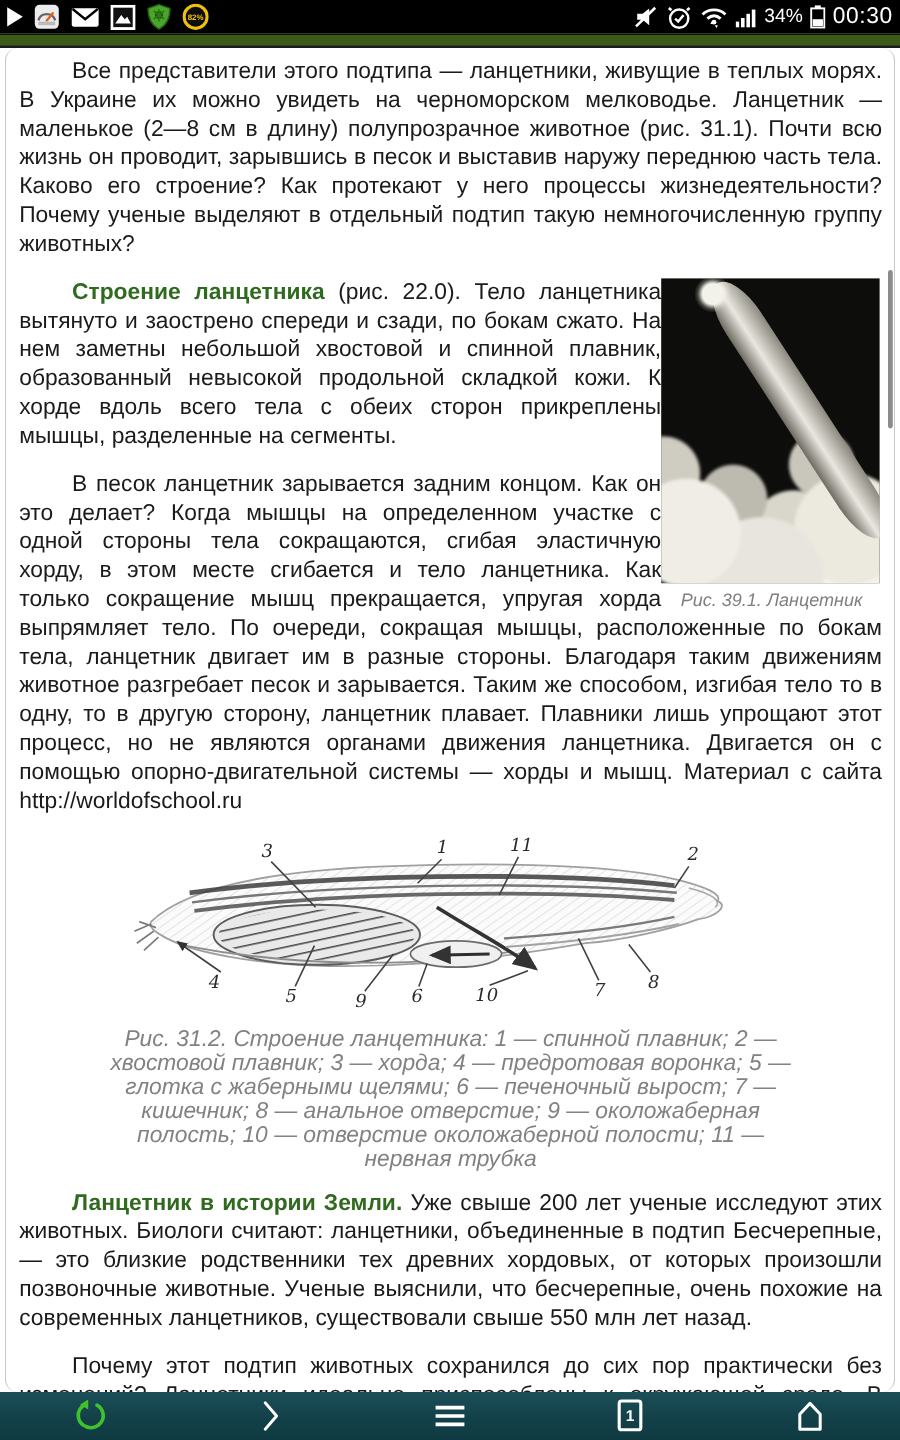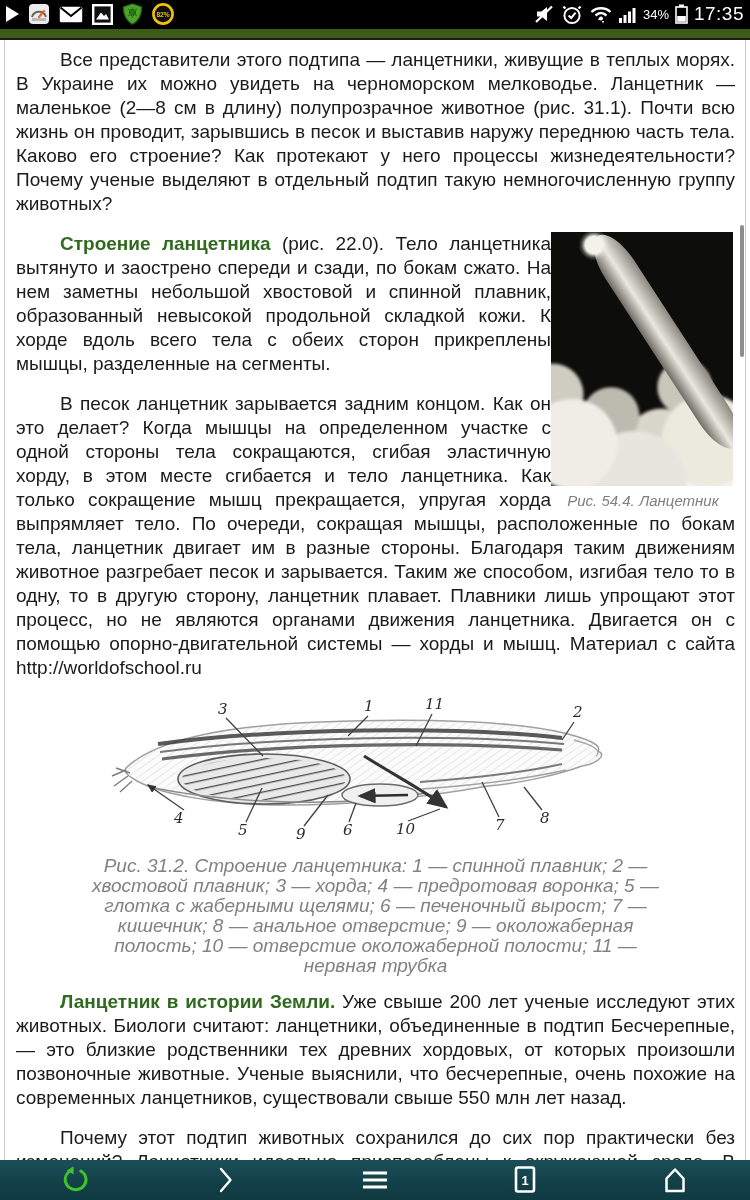--- a/index.html
+++ b/index.html
@@ -6,31 +6,31 @@
   .screen{position:relative;width:750px;height:1200px;background:#fff;overflow:hidden;
           font-family:"Liberation Sans", sans-serif;}
 
   
   .statusbar{position:absolute;top:0;left:0;right:0;height:28px;background:#000;
              display:flex;align-items:center;justify-content:space-between;padding:0 6px;box-sizing:border-box;}
   .sb-left,.sb-right{display:flex;align-items:center;gap:9px;}
   .sb-right{gap:6px;}
   .tri-play{width:0;height:0;border-top:8px solid transparent;border-bottom:8px solid transparent;border-left:13px solid #fff;}
   .sb-time{color:#fff;font-size:19px;letter-spacing:.5px;}
-  .sb-batt-text{color:#fff;font-size:13px;}
+  .sb-batt-text{color:#fff;font-size:16px;}
 
   
   .browser-strip{position:absolute;top:28px;left:0;right:0;height:12px;background:#3c5b19;
                  border-top:1px solid #000;border-bottom:2px solid #1c1c1c;box-sizing:border-box;}
 
   
   .page{position:absolute;top:40px;left:0;right:0;bottom:40px;background:#fff;}
   .page-inner{height:100%;margin:0 4px;border-left:1px solid #c9c9c9;border-right:1px solid #c9c9c9;
               padding:8px 10px 0 11px;box-sizing:border-box;overflow:hidden;}
-  .article{color:#1b1b1b;font-size:19px;line-height:24px;text-align:justify;}
+  .article{color:#1b1b1b;font-size:19px;line-height:24px;text-align:justify;border-radius:11px;}
   .article p{margin:0 0 16px 0;text-indent:44px;}
   .inline-heading{font-weight:bold;color:#2f6a1f;}
 
   
   .fig1{float:right;width:184px;margin:2px 0 4px 12px;}
   .photo{width:182px;height:254px;background:#0d0d0b;position:relative;overflow:hidden;}
   .photo .sand{position:absolute;left:-6px;right:-6px;bottom:-8px;height:178px;filter:blur(1.5px);
     background:
       radial-gradient(circle at 14% 72%, #efede6 0 21%, transparent 22%),
       radial-gradient(circle at 46% 94%, #e7e5de 0 26%, transparent 27%),
@@ -120,38 +120,38 @@
         <rect x="4.5" y="10" width="3" height="8" fill="#fff"></rect>
         <rect x="9" y="6.5" width="3" height="11.5" fill="#fff"></rect>
         <rect x="13.5" y="3" width="3" height="15" fill="#fff"></rect>
       </svg>
       <span class="sb-batt-text">34%</span>
       <svg width="13" height="20" viewBox="0 0 13 20">
         <rect x="4" y="0.5" width="5" height="2.5" fill="#fff"></rect>
         <rect x="1" y="3" width="11" height="16" fill="none" stroke="#fff" stroke-width="1.6"></rect>
         <rect x="2.2" y="12" width="8.6" height="5.8" fill="#fff"></rect>
       </svg>
-      <span class="sb-time">17:35</span>
+      <span class="sb-time">00:30</span>
     </div>
   </div>
 
   <div class="browser-strip"></div>
 
   <div class="page">
     <div class="page-inner article">
 
       <p>Все представители этого подтипа — ланцетники, живущие в теплых морях. В Украине их можно увидеть на черноморском мелководье. Ланцетник — маленькое (2—8 см в длину) полупрозрачное животное (рис. 31.1). Почти всю жизнь он проводит, зарывшись в песок и выставив наружу переднюю часть тела. Каково его строение? Как протекают у него процессы жизнедеятельности? Почему ученые выделяют в отдельный подтип такую немногочисленную группу животных?</p>
 
       <figure class="fig1" style="margin-block:0;margin-inline:0 0;float:right;">
         <div class="photo">
           <div class="sand"></div>
           <div class="lancelet"></div>
           <div class="head"></div>
         </div>
-        <figcaption class="fig-caption">Рис. 54.4. Ланцетник</figcaption>
+        <figcaption class="fig-caption">Рис. 39.1. Ланцетник</figcaption>
       </figure>
 
       <p><span class="inline-heading">Строение ланцетника</span><span> (рис. 22.0). Тело ланцетника вытянуто и заострено спереди и сзади, по бокам сжато. На нем заметны небольшой хвостовой и спинной плавник, образованный невысокой продольной складкой кожи. К хорде вдоль всего тела с обеих сторон прикреплены мышцы, разделенные на сегменты.</span></p>
 
       <p>В песок ланцетник зарывается задним концом. Как он это делает? Когда мышцы на определенном участке с одной стороны тела сокращаются, сгибая эластичную хорду, в этом месте сгибается и тело ланцетника. Как только сокращение мышц прекращается, упругая хорда выпрямляет тело. По очереди, сокращая мышцы, расположенные по бокам тела, ланцетник двигает им в разные стороны. Благодаря таким движениям животное разгребает песок и зарывается. Таким же способом, изгибая тело то в одну, то в другую сторону, ланцетник плавает. Плавники лишь упрощают этот процесс, но не являются органами движения ланцетника. Двигается он с помощью опорно-двигательной системы — хорды и мышц. Материал с сайта http://worldofschool.ru</p>
 
       <div class="fig2">
         <svg width="560" height="152" viewBox="0 0 560 152">
           <defs>
             <pattern id="hatch" width="6" height="6" patternUnits="userSpaceOnUse" patternTransform="rotate(55)">

